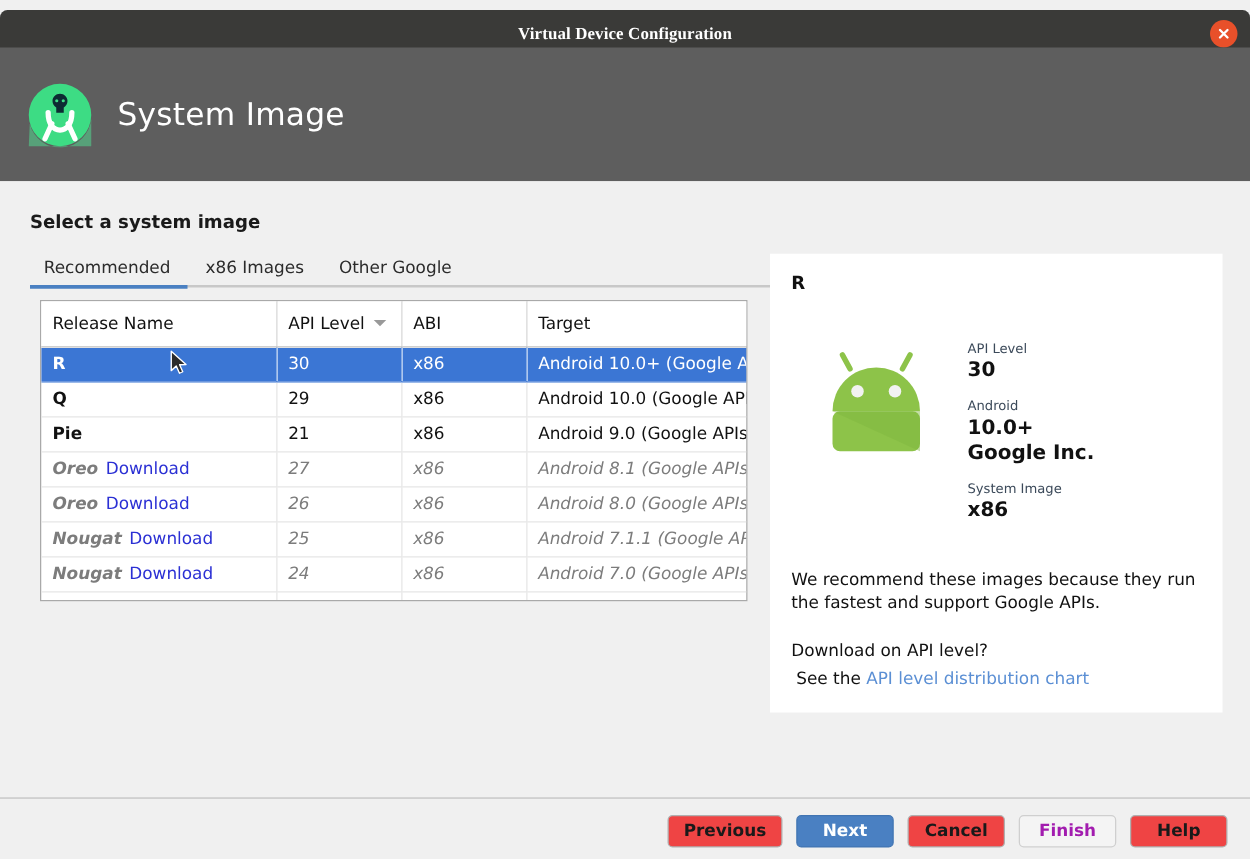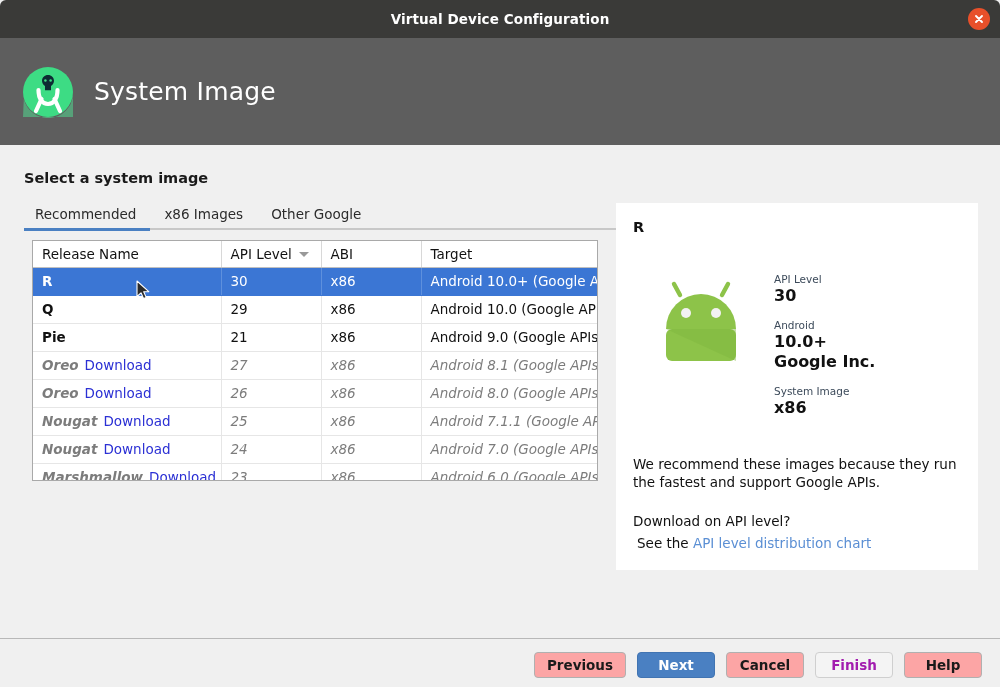--- a/index.html
+++ b/index.html
@@ -6,24 +6,24 @@
   html, body {
     width: 1000px; height: 687px;
     font-family: "DejaVu Sans", "Liberation Sans", sans-serif;
     background: #f0f0f0;
     overflow: hidden;
   }
   #app { position: relative; width: 1000px; height: 687px; }
 
   
   .titlebar {
-    position: absolute; left: 0; top: 0; width: 1000px; height: 38px;
+    position: absolute; left: 0; top: 8px; width: 1000px; height: 38px;
     background: #3a3a38;
     border-top-left-radius: 6px; border-top-right-radius: 6px;
-    display: flex; align-items: center; justify-content: center;
+    display: flex; align-items: center; justify-content: center; font-family: Liberation Serif, serif;
   }
   .titlebar-text {
     color: #ffffff; font-size: 13.5px; font-weight: bold;
     letter-spacing: 0.1px;
   }
   .close-btn {
     position: absolute; right: 10px; top: 8px;
     width: 22px; height: 22px; border-radius: 50%;
     background: #e8502a;
     display: flex; align-items: center; justify-content: center;
@@ -75,21 +75,21 @@
   
   .table-wrap {
     position: absolute; left: 32px; top: 95px;
     width: 566px; height: 241px;
     background: #ffffff;
     border: 1px solid #a9a9a9;
     overflow: hidden;
   }
   table.sysimg { border-collapse: collapse; width: 700px; table-layout: fixed; }
   table.sysimg th {
-    height: 26px; text-align: left;
+    height: 36px; text-align: left;
     font-size: 13.5px; font-weight: 400; color: #111;
     padding: 0 0 0 9px;
     border-bottom: 1px solid #c0c0c0;
     border-right: 1px solid #d8d8d8;
     background: #ffffff; white-space: nowrap;
     position: relative;
   }
   table.sysimg th:last-child { border-right: none; }
   table.sysimg td {
     height: 28px; font-size: 13.5px; color: #111;
@@ -164,21 +164,21 @@
     position: absolute; left: 0; top: 639px; width: 1000px; height: 48px;
     background: #f0f0f0;
   }
   .btnrow {
     position: absolute; right: 18px; top: 13px;
     display: flex; gap: 11px;
   }
   .btn {
     min-width: 78px; height: 26px; padding: 0 12px;
     border: 1px solid #b0b0b0; border-radius: 4px;
-    background: #fca5a5; color: #1a1a1a;
+    background: #ef4444; color: #1a1a1a;
     font-size: 13.5px; font-family: inherit; font-weight: bold;
     display: flex; align-items: center; justify-content: center;
     cursor: pointer;
   }
   .btn.primary {
     background: #4a80c2; border-color: #4174b2; color: #ffffff;
   }
   .btn.disabled {
     color: #a21caf; border-color: #cfcfcf; background: #f4f4f4;
     cursor: default;

